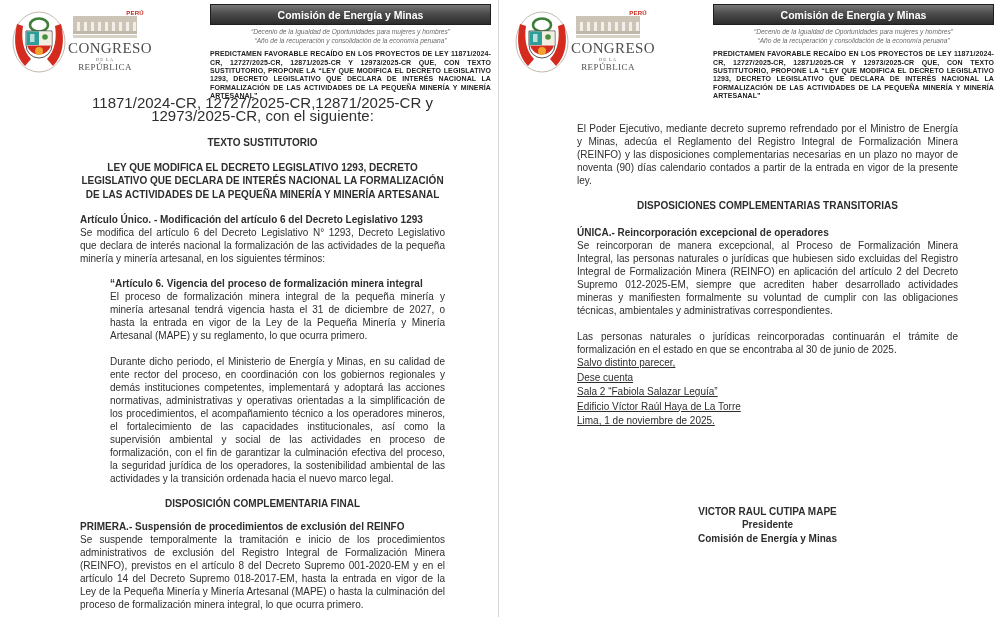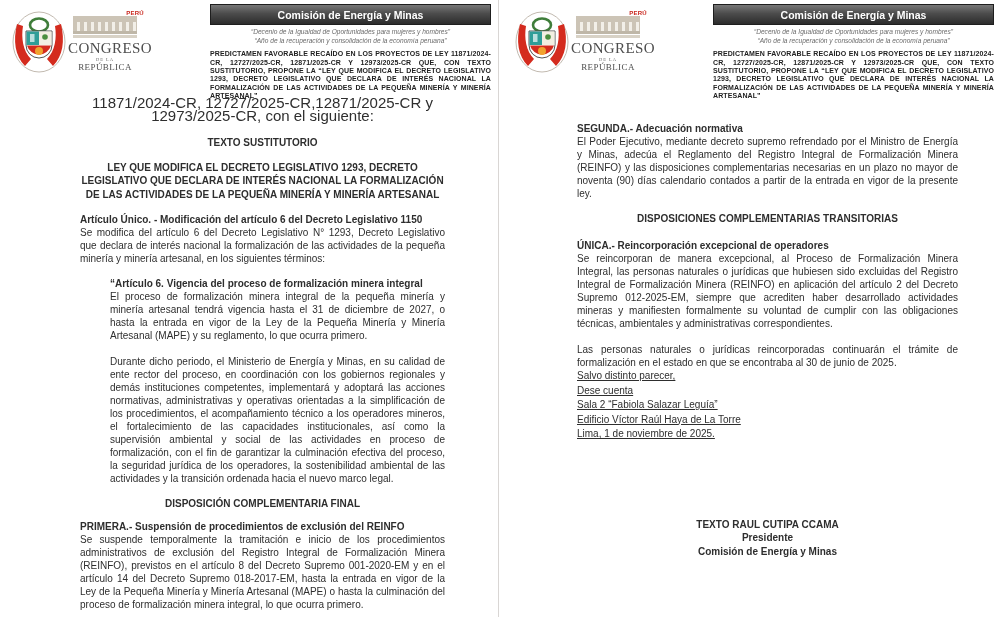--- a/index.html
+++ b/index.html
@@ -94,21 +94,21 @@
         <div>“Año de la recuperación y consolidación de la economía peruana”</div>
       </div>
       <div class="predictamen">PREDICTAMEN FAVORABLE RECAÍDO EN LOS PROYECTOS DE LEY 11871/2024-CR, 12727/2025-CR, 12871/2025-CR Y 12973/2025-CR QUE, CON TEXTO SUSTITUTORIO, PROPONE LA “LEY QUE MODIFICA EL DECRETO LEGISLATIVO 1293, DECRETO LEGISLATIVO QUE DECLARA DE INTERÉS NACIONAL LA FORMALIZACIÓN DE LAS ACTIVIDADES DE LA PEQUEÑA MINERÍA Y MINERÍA ARTESANAL”</div>
     </div>
 
     <div class="content content-left">
       <div class="intro-line">11871/2024-CR, 12727/2025-CR,12871/2025-CR y 12973/2025-CR, con el siguiente:</div>
       <div class="center bold h-texto">TEXTO SUSTITUTORIO</div>
       <div class="center bold law-title">LEY QUE MODIFICA EL DECRETO LEGISLATIVO 1293, DECRETO LEGISLATIVO QUE DECLARA DE INTERÉS NACIONAL LA FORMALIZACIÓN DE LAS ACTIVIDADES DE LA PEQUEÑA MINERÍA Y MINERÍA ARTESANAL</div>
 
-      <div class="bold sec-head">Artículo Único. - Modificación del artículo 6 del Decreto Legislativo 1150</div>
+      <div class="bold sec-head">Artículo Único. - Modificación del artículo 6 del Decreto Legislativo 1293</div>
       <div class="para">Se modifica del artículo 6 del Decreto Legislativo N° 1293, Decreto Legislativo que declara de interés nacional la formalización de las actividades de la pequeña minería y minería artesanal, en los siguientes términos:</div>
 
       <div class="indent">
         <div class="bold sec-head">“Artículo 6. Vigencia del proceso de formalización minera integral</div>
         <div class="para">El proceso de formalización minera integral de la pequeña minería y minería artesanal tendrá vigencia hasta el 31 de diciembre de 2027, o hasta la entrada en vigor de la Ley de la Pequeña Minería y Minería Artesanal (MAPE) y su reglamento, lo que ocurra primero.</div>
         <div class="para gap13">Durante dicho periodo, el Ministerio de Energía y Minas, en su calidad de ente rector del proceso, en coordinación con los gobiernos regionales y demás instituciones competentes, implementará y adoptará las acciones normativas, administrativas y operativas orientadas a la simplificación de los procedimientos, el acompañamiento técnico a los operadores mineros, el fortalecimiento de las capacidades institucionales, así como la supervisión ambiental y social de las actividades en proceso de formalización, con el fin de garantizar la culminación efectiva del proceso, la seguridad jurídica de los operadores, la sostenibilidad ambiental de las actividades y la transición ordenada hacia el nuevo marco legal.</div>
       </div>
 
       <div class="center-head">DISPOSICIÓN COMPLEMENTARIA FINAL</div>
       <div class="bold sec-head" style="margin-top:10px;">PRIMERA.- Suspensión de procedimientos de exclusión del REINFO</div>
@@ -148,38 +148,37 @@
     <div class="hdr-right">
       <div class="banner">Comisión de Energía y Minas</div>
       <div class="quotes">
         <div>“Decenio de la Igualdad de Oportunidades para mujeres y hombres”</div>
         <div>“Año de la recuperación y consolidación de la economía peruana”</div>
       </div>
       <div class="predictamen">PREDICTAMEN FAVORABLE RECAÍDO EN LOS PROYECTOS DE LEY 11871/2024-CR, 12727/2025-CR, 12871/2025-CR Y 12973/2025-CR QUE, CON TEXTO SUSTITUTORIO, PROPONE LA “LEY QUE MODIFICA EL DECRETO LEGISLATIVO 1293, DECRETO LEGISLATIVO QUE DECLARA DE INTERÉS NACIONAL LA FORMALIZACIÓN DE LAS ACTIVIDADES DE LA PEQUEÑA MINERÍA Y MINERÍA ARTESANAL”</div>
     </div>
 
     <div class="content content-right">
-      <div class="bold sec-head" style="margin-top:0;">SEGUNDA.- Adecuación normativa</div>
       <div class="para">El Poder Ejecutivo, mediante decreto supremo refrendado por el Ministro de Energía y Minas, adecúa el Reglamento del Registro Integral de Formalización Minera (REINFO) y las disposiciones complementarias necesarias en un plazo no mayor de noventa (90) días calendario contados a partir de la entrada en vigor de la presente ley.</div>
 
       <div class="center-head gap24">DISPOSICIONES COMPLEMENTARIAS TRANSITORIAS</div>
 
       <div class="bold sec-head gap14">ÚNICA.- Reincorporación excepcional de operadores</div>
       <div class="para">Se reincorporan de manera excepcional, al Proceso de Formalización Minera Integral, las personas naturales o jurídicas que hubiesen sido excluidas del Registro Integral de Formalización Minera (REINFO) en aplicación del artículo 2 del Decreto Supremo 012-2025-EM, siempre que acrediten haber desarrollado actividades mineras y manifiesten formalmente su voluntad de cumplir con las obligaciones técnicas, ambientales y administrativas correspondientes.</div>
       <div class="para gap13">Las personas naturales o jurídicas reincorporadas continuarán el trámite de formalización en el estado en que se encontraba al 30 de junio de 2025.</div>
 
       <div class="closing">
         <div>Salvo distinto parecer,</div>
         <div>Dese cuenta</div>
         <div>Sala 2 “Fabiola Salazar Leguía”</div>
         <div>Edificio Víctor Raúl Haya de La Torre</div>
         <div>Lima, 1 de noviembre de 2025.</div>
       </div>
 
       <div class="signature">
-        <div>TEXTO RAUL CUTIPA CCAMA</div>
+        <div>VICTOR RAUL CUTIPA MAPE</div>
         <div>Presidente</div>
         <div>Comisión de Energía y Minas</div>
       </div>
     </div>
   </div>
 
 </div>
 
 </body></html>

